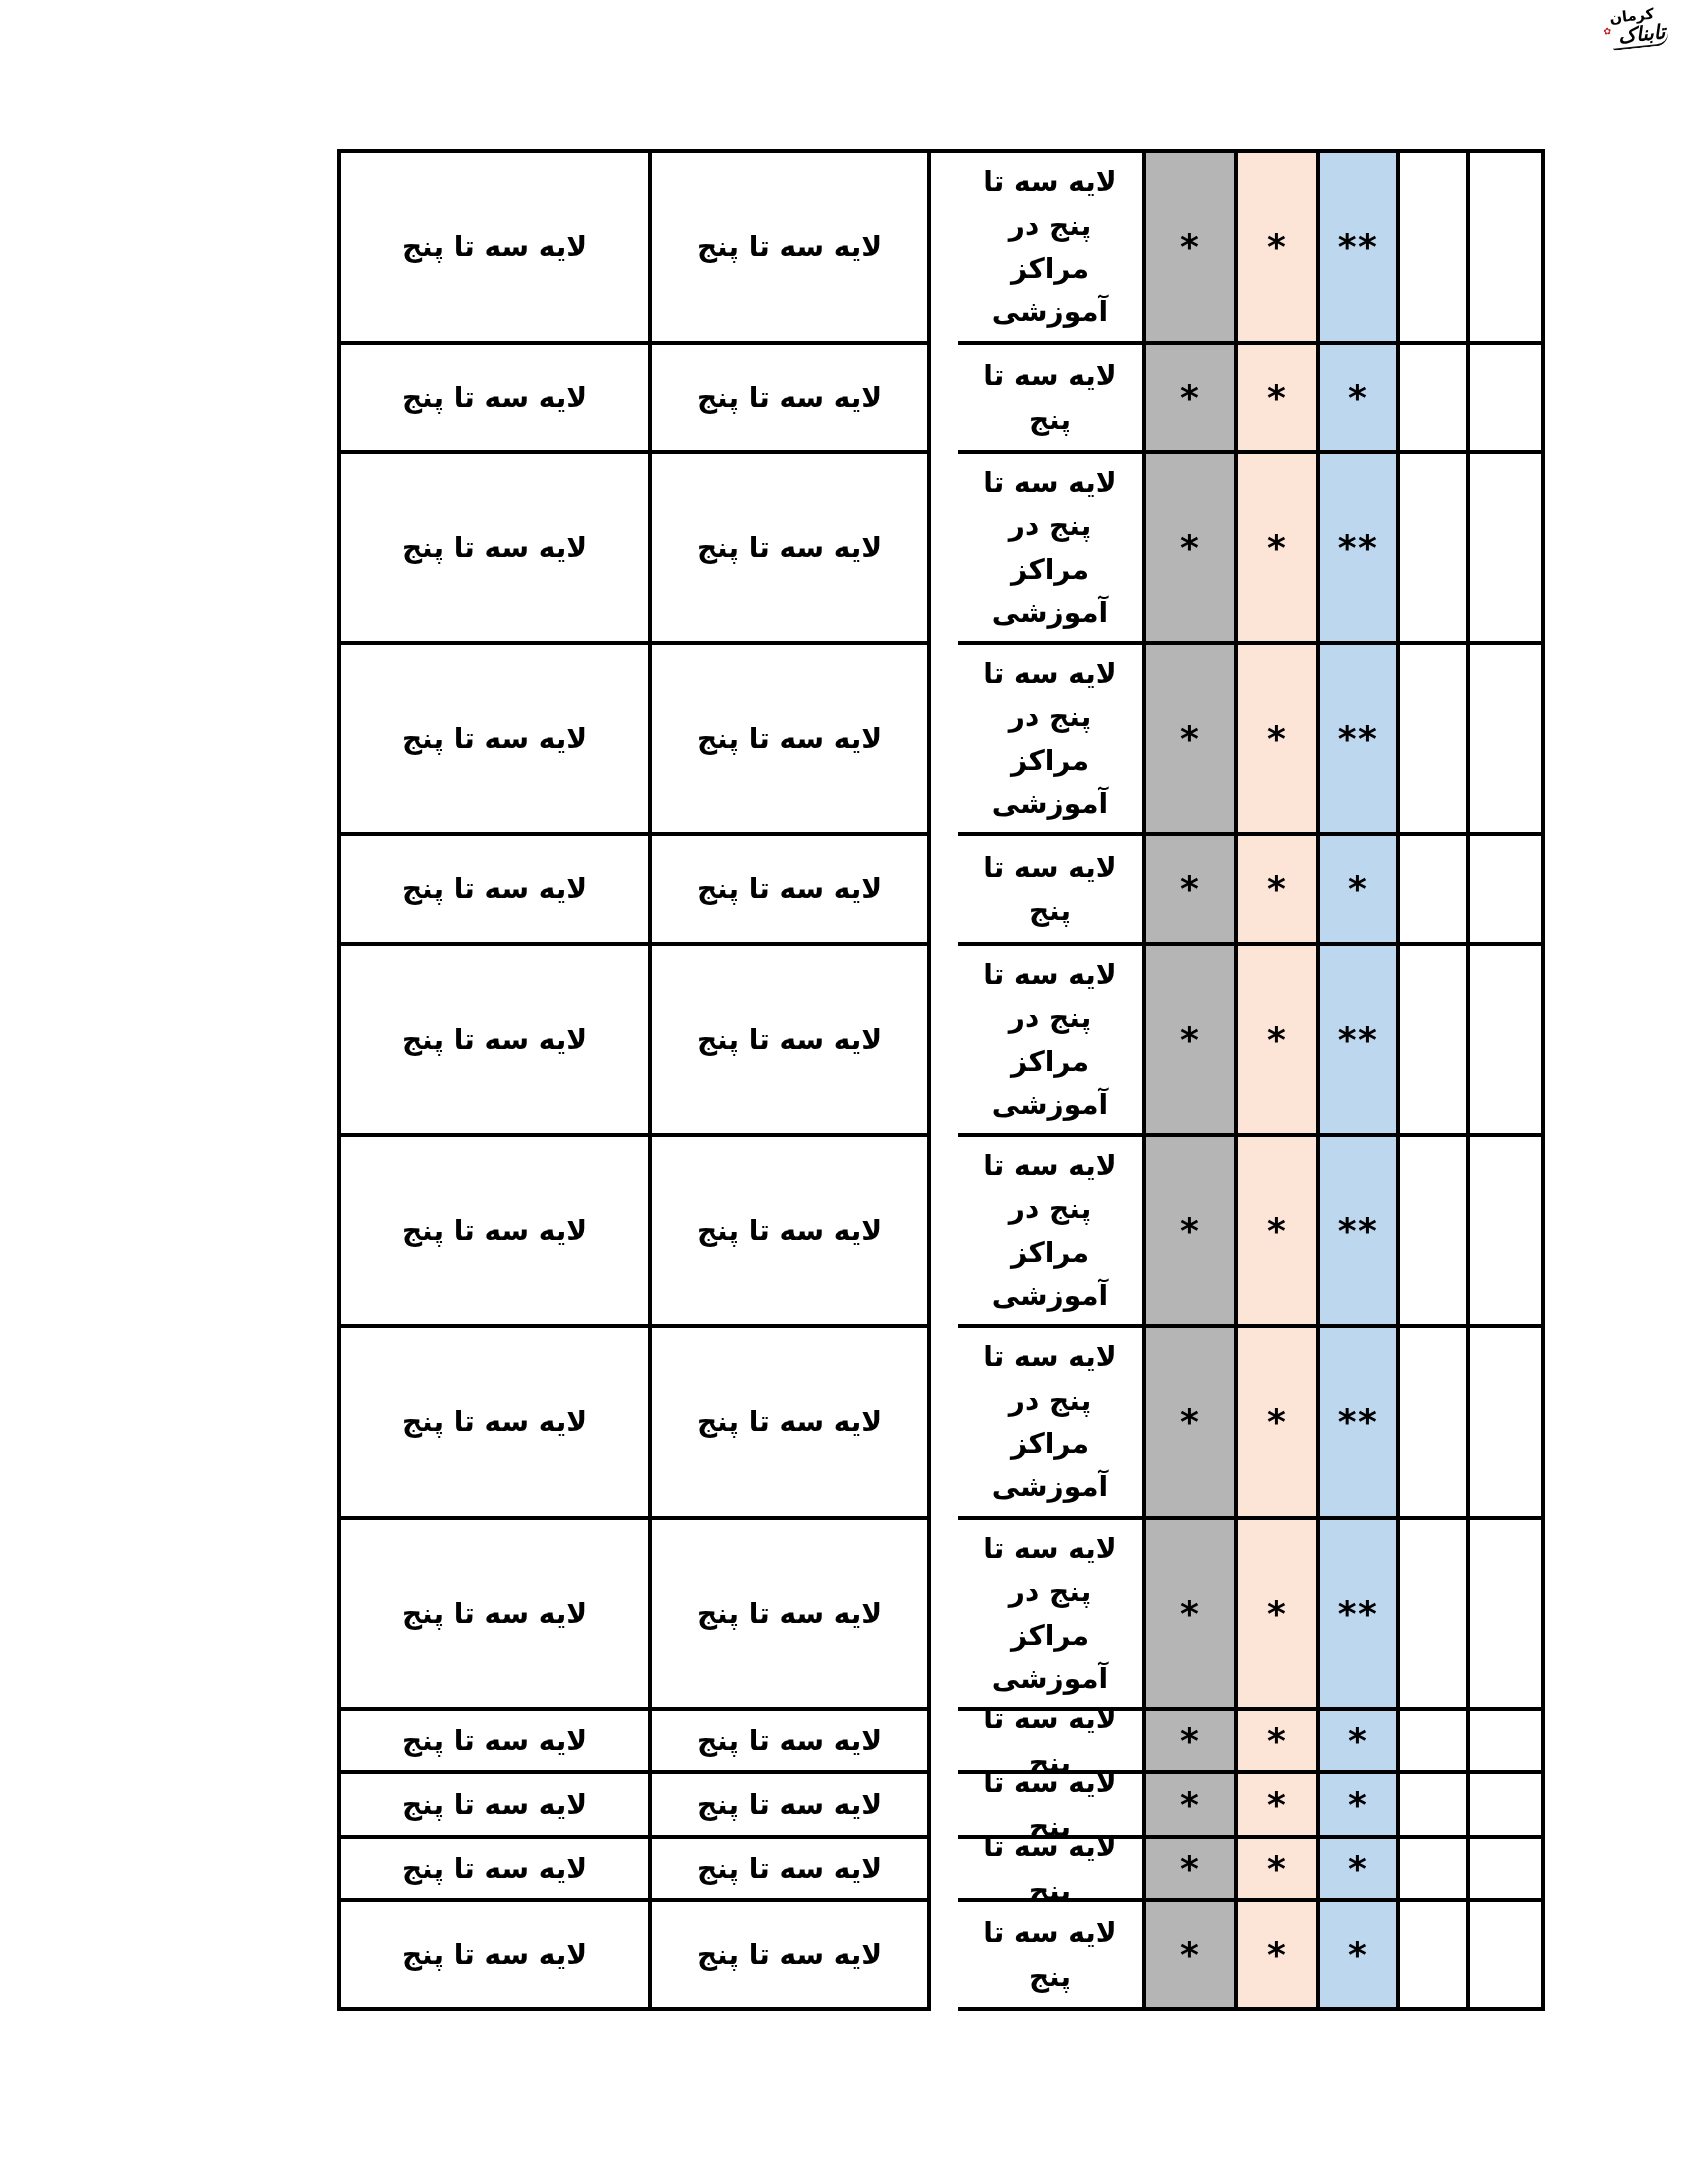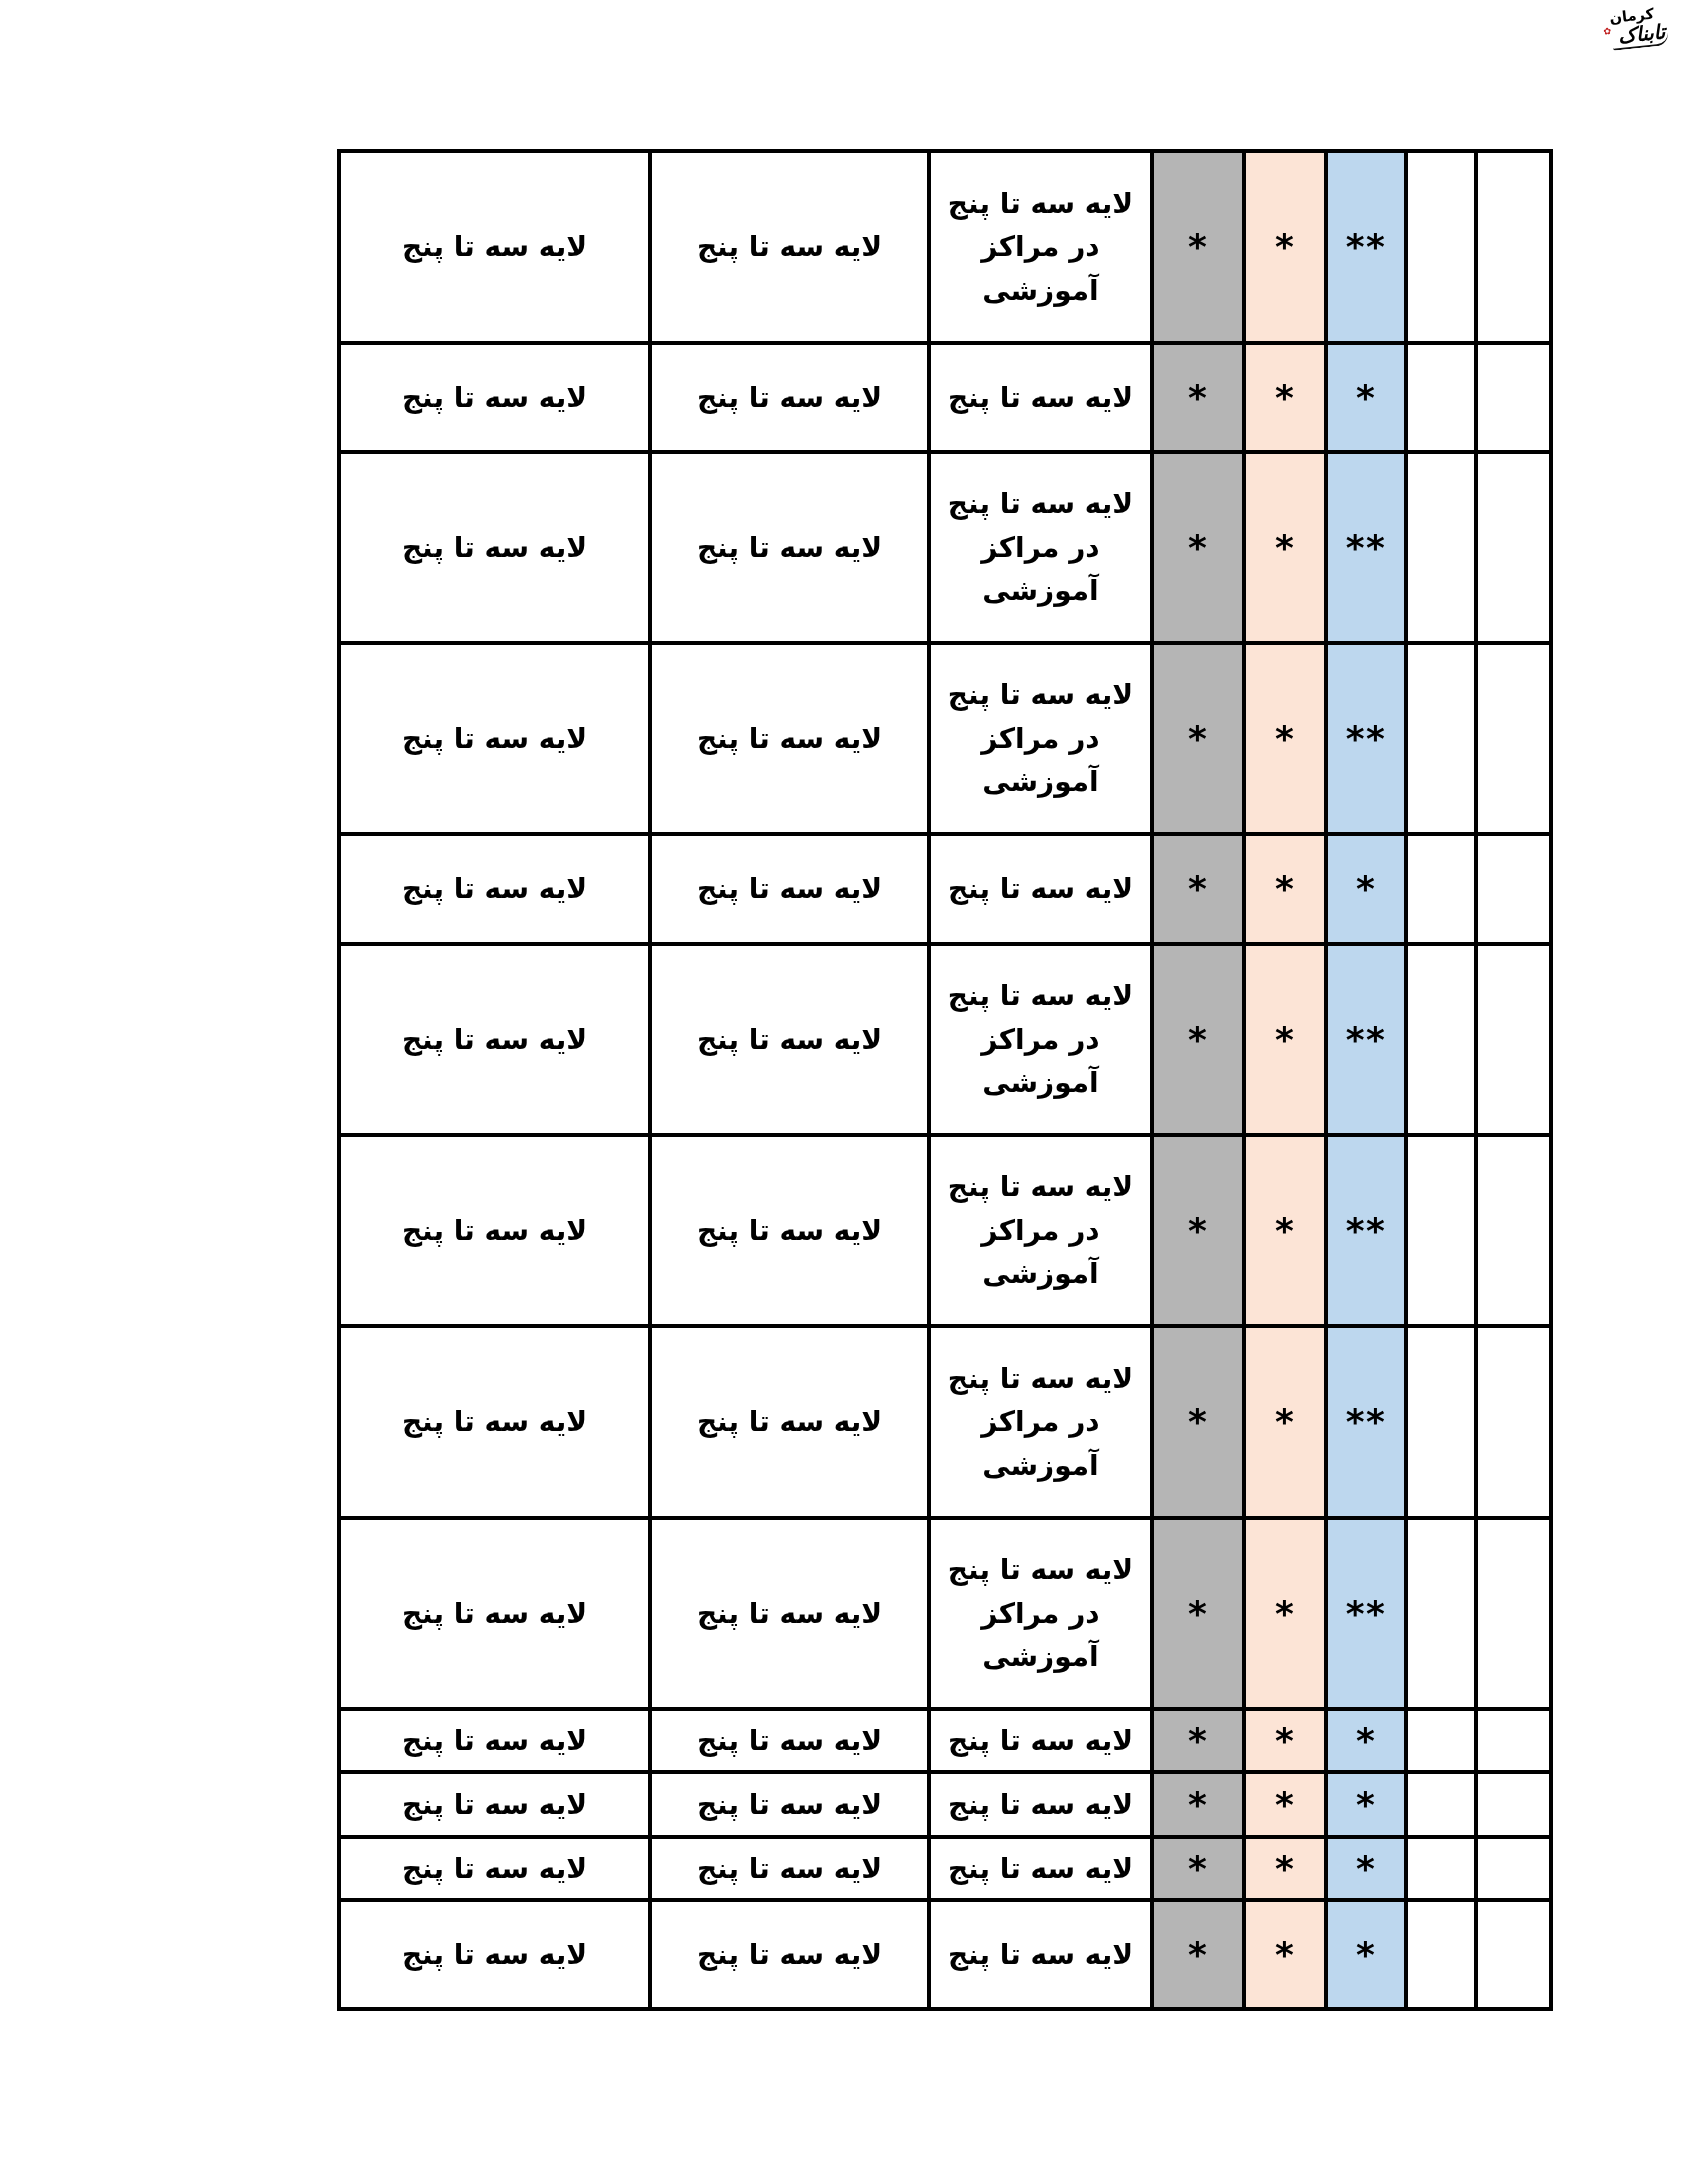--- a/index.html
+++ b/index.html
@@ -67,21 +67,21 @@
     border-right: 4.6px solid var(--border, #000);
     border-bottom: 4.6px solid var(--border, #000);
     display: flex;
     align-items: center;
     justify-content: center;
     text-align: center;
     overflow: hidden;
   }
   .c0 { width: 311px; }
   .c1 { width: 279px; }
-  .c2 { width: 223px; }
+  .c2 { width: 188px; margin-left: 27px; }
   .c3 { width: 92px; }
   .c4 { width: 82px; }
   .c5 { width: 80px; }
   .c6 { width: 70px; }
   .c7 { width: 75px; }
 
   .text-cell {
     font-weight: bold;
     font-size: 28px;
     line-height: 1.55;

